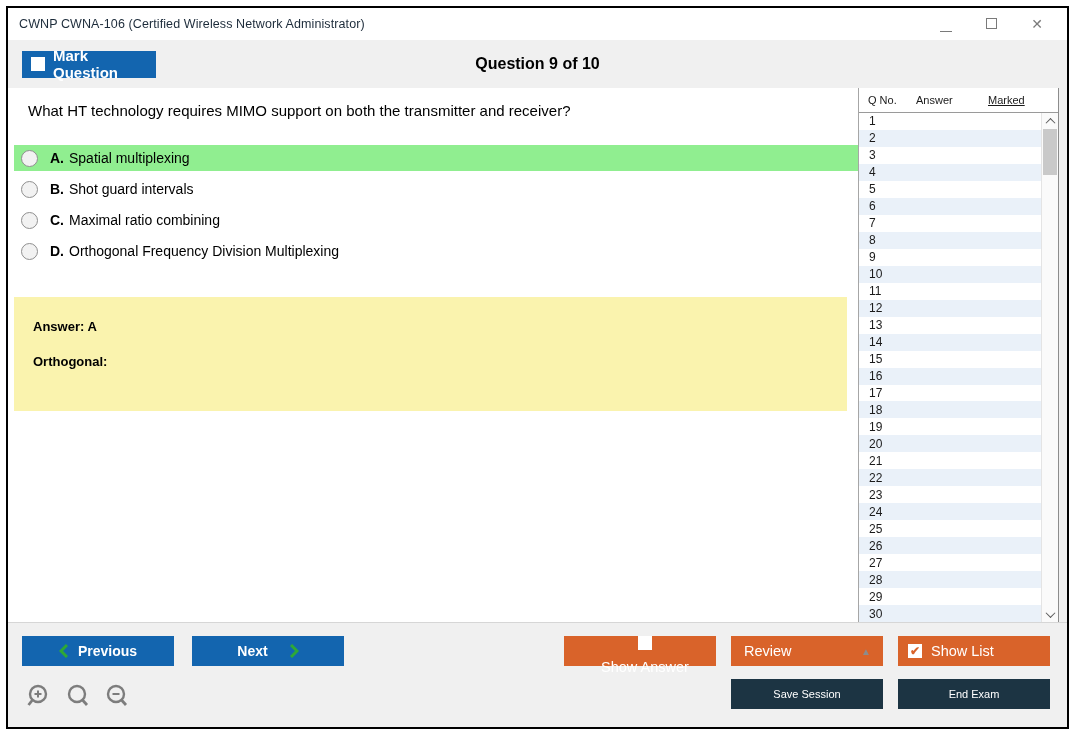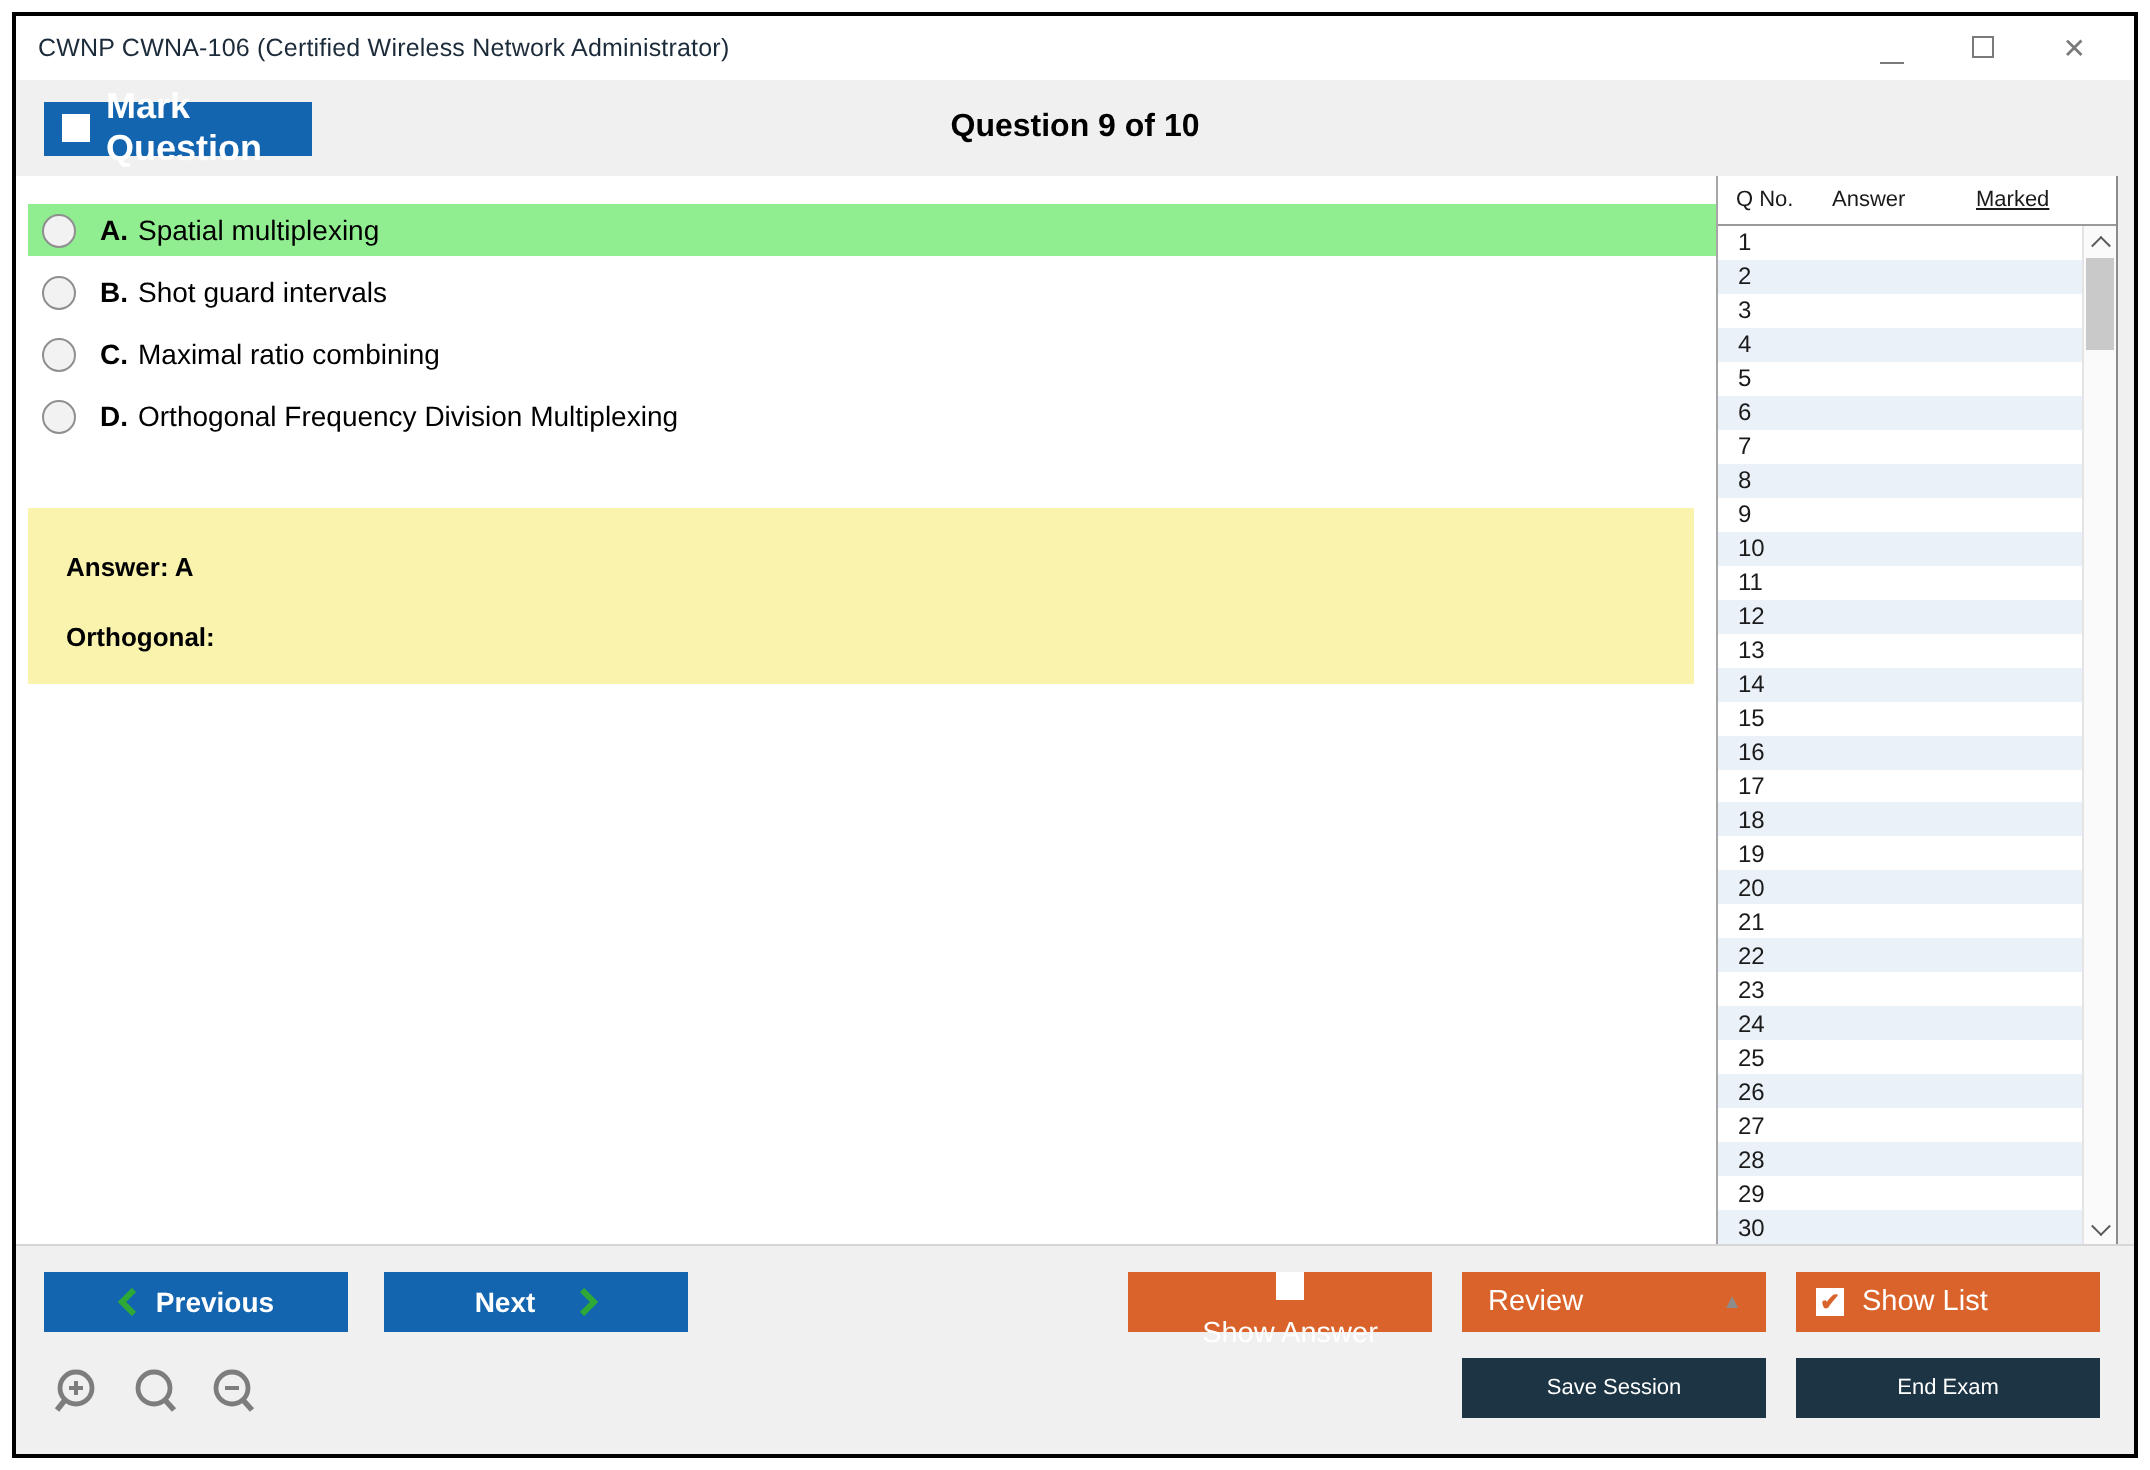--- a/index.html
+++ b/index.html
@@ -16,35 +16,35 @@
   .titlebar { height:32px; background:#ffffff; display:flex; align-items:center; flex-shrink:0; }
   .titlebar-text { font-size:12.5px; color:#1c2b3a; padding-left:11px; letter-spacing:0.1px; }
   .win-controls { margin-left:auto; display:flex; align-items:center; gap:34px; padding-right:24px; color:#7a7a7a; }
   .wc { font-size:13px; line-height:1; cursor:default; }
   .wc-max { width:11px; height:11px; border:1px solid #7a7a7a; display:inline-block; }
   .wc-min { width:12px; height:0; border-top:1px solid #7a7a7a; display:inline-block; margin-bottom:-3px; }
   .wc-close { font-size:14px; }
   
   .header-strip { height:48px; background:#f0f0f0; position:relative; display:flex; align-items:center; flex-shrink:0; }
   .btn-mark { margin-left:14px; width:134px; height:27px; background:#1365af; color:#ffffff;
-    font-weight:bold; font-size:18px; display:flex; align-items:center; gap:8px; padding-left:9px; cursor:pointer; }
+    font-weight:bold; font-size:15px; display:flex; align-items:center; gap:8px; padding-left:9px; cursor:pointer; }
   .checkbox { width:14px; height:14px; background:#ffffff; border:1px solid #ffffff; flex-shrink:0;
     display:flex; align-items:center; justify-content:center; font-size:12px; line-height:1; }
   .q-counter { position:absolute; left:0; right:0; text-align:center; font-size:16px; font-weight:bold; color:#000000; }
   
   .content { flex:1; display:flex; background:#ffffff; min-height:0; }
   .main { flex:1; padding:14px 0 0 6px; }
   .question-text { font-size:15px; color:#000000; padding-left:14px; margin-bottom:26px; }
   .options { display:flex; flex-direction:column; }
   .option { display:flex; align-items:center; height:26px; margin-bottom:5px; padding-left:7px; cursor:pointer; }
   .option.selected { background:#90ee90; }
   .radio { width:17px; height:17px; border-radius:50%; background:#f2f2f2; border:1px solid #8f8f8f; margin-right:12px; flex-shrink:0; }
   .opt-letter { font-weight:bold; font-size:14px; color:#000000; margin-right:5px; }
   .opt-text { font-size:14px; color:#000000; }
-  .answer-box { margin-top:28px; margin-right:11px; height:88px; background:#faf3ae; padding:22px 0 0 19px; }
+  .answer-box { margin-top:28px; margin-right:11px; height:114px; background:#faf3ae; padding:22px 0 0 19px; }
   .answer-line { font-size:13px; font-weight:bold; color:#000000; margin-bottom:20px; }
   
   .sidebar { width:201px; flex-shrink:0; border-left:1px solid #a6a6a6; border-right:1px solid #8c8c8c;
     display:flex; flex-direction:column; background:#ffffff; }
   .right-gutter { width:8px; background:#f0f0f0; flex-shrink:0; }
   .list-header { height:25px; display:flex; align-items:center; font-size:11px; color:#1a1a1a;
     border-bottom:1px solid #9a9a9a; flex-shrink:0; }
   .lh-qno { width:57px; padding-left:9px; }
   .lh-answer { width:72px; }
   .lh-marked { flex:1;text-decoration:underline; }
@@ -97,20 +97,21 @@
     <div class="header-strip">
       <div class="q-counter">Question 9 of 10</div>
       <div class="btn-mark">
         <span class="checkbox"></span>
         <span>Mark Question</span>
       </div>
     </div>
 
     <div class="content">
       <div class="main">
+        <div class="question-text">What HT technology requires MIMO support on both the transmitter and receiver?</div>
 
         <div class="options">
           <div class="option selected">
             <span class="radio"></span>
             <span class="opt-letter">A.</span>
             <span class="opt-text">Spatial multiplexing</span>
           </div>
           <div class="option">
             <span class="radio"></span>
             <span class="opt-letter">B.</span>

